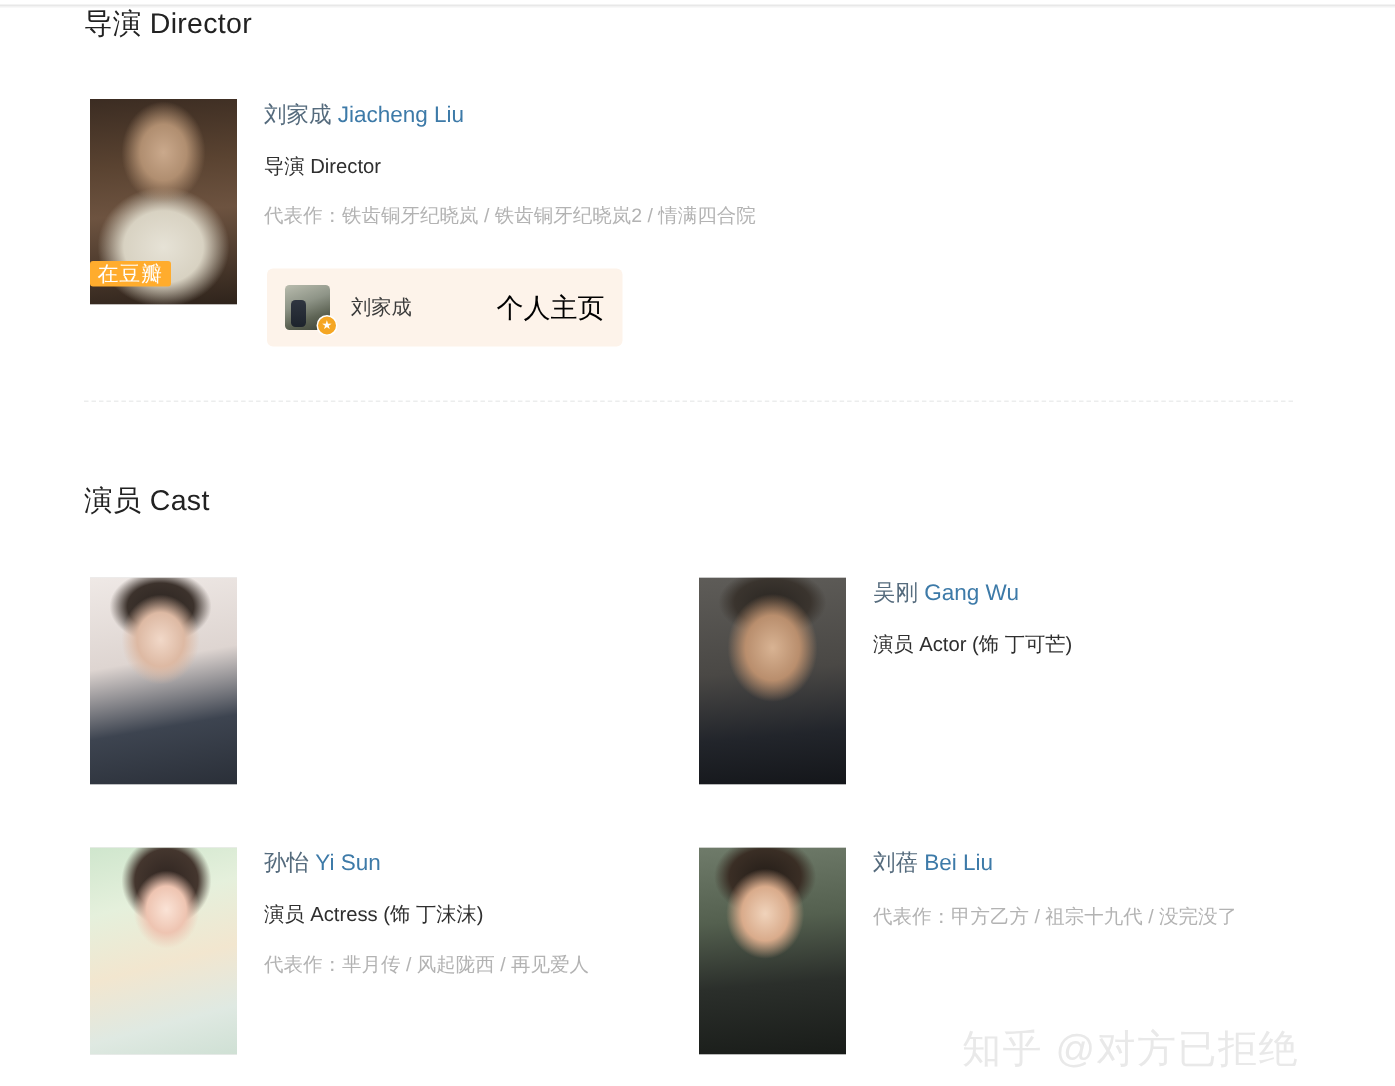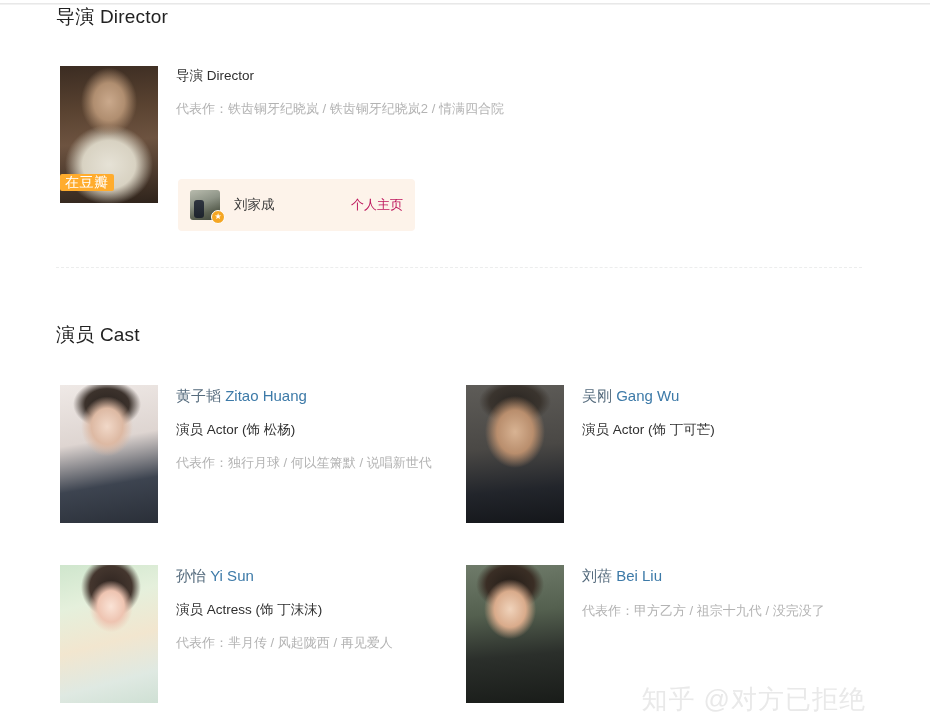--- a/index.html
+++ b/index.html
@@ -184,22 +184,22 @@
     line-height: 1;
   }
   .dc-name {
     margin-left: 14px;
     font-size: 13.5px;
     color: #3a3a3a;
     white-space: nowrap;
   }
   .dc-link {
     margin-left: auto;
-    font-size: 13px;
-    color: #be185d;
+    font-size: 18px;
+    color: #000000;
     white-space: nowrap;
   }
 
   
   .watermark {
     position: absolute;
     right: 18px; bottom: 8px;
     font-size: 26px;
     line-height: 34px;
     color: #e9e9e9;
@@ -219,48 +219,44 @@
   <div class="section-title" id="director-title">导演 Director</div>
 
   <div class="person" style="left:56px; top:66px;">
 
     <div class="photo director">
       <div class="ph-img ph-director"></div>
       <div class="badge-douban">在豆瓣</div>
     </div>
 
     <div class="info">
+      <div class="p-name">
+        <span class="cn">刘家成</span>
+        <span class="en">Jiacheng Liu</span>
+      </div>
       <div class="p-role">导演 Director</div>
       <div class="p-works" style="width:420px;">代表作：铁齿铜牙纪晓岚 / 铁齿铜牙纪晓岚2 / 情满四合院</div>
     </div>
   </div>
 
   <div class="douban-card">
     <div class="dc-avatar">
       <div class="dc-star">★</div>
     </div>
     <div class="dc-name">刘家成</div>
     <div class="dc-link">个人主页</div>
   </div>
 
   <div class="dashed-divider"></div>
 
   <div class="section-title" id="cast-title">演员 Cast</div>
 
   <div class="person" style="left:56px; top:385px;">
     <div class="photo">
       <div class="ph-img ph-huang"></div>
-    </div>
-    <div class="info">
-      <div class="p-name">
-        <span class="cn">黄子韬</span>
-        <span class="en">Zitao Huang</span>
-      </div>
-      <div class="p-role">演员 Actor (饰 松杨)</div>
-      <div class="p-works">代表作：独行月球 / 何以笙箫默 / 说唱新世代</div>
     </div>
   </div>
 
   <div class="person" style="left:462px; top:385px;">
     <div class="photo">
       <div class="ph-img ph-wu"></div>
     </div>
     <div class="info">
       <div class="p-name">
         <span class="cn">吴刚</span>

